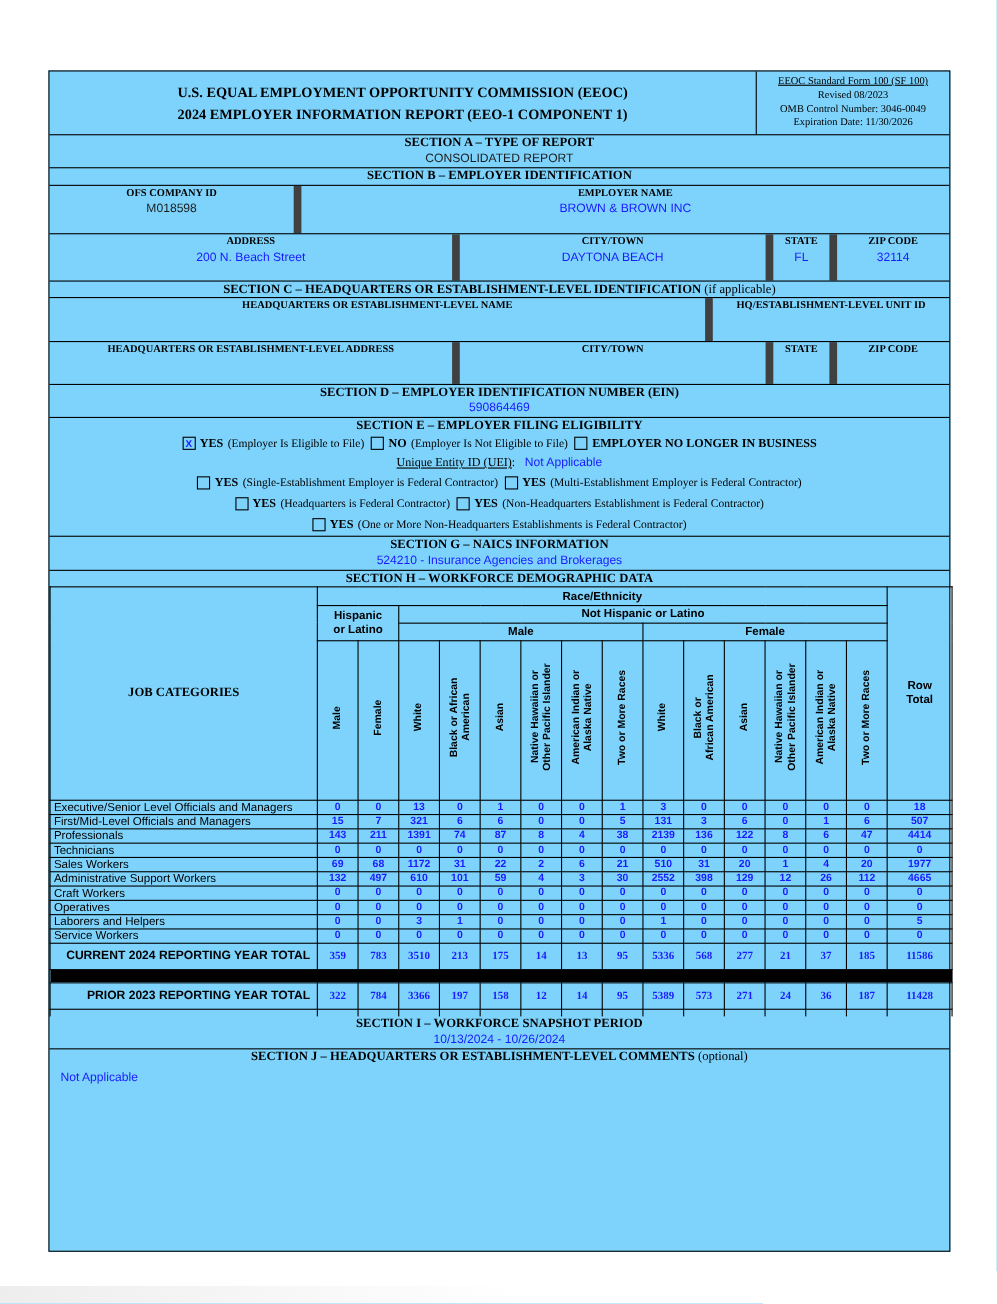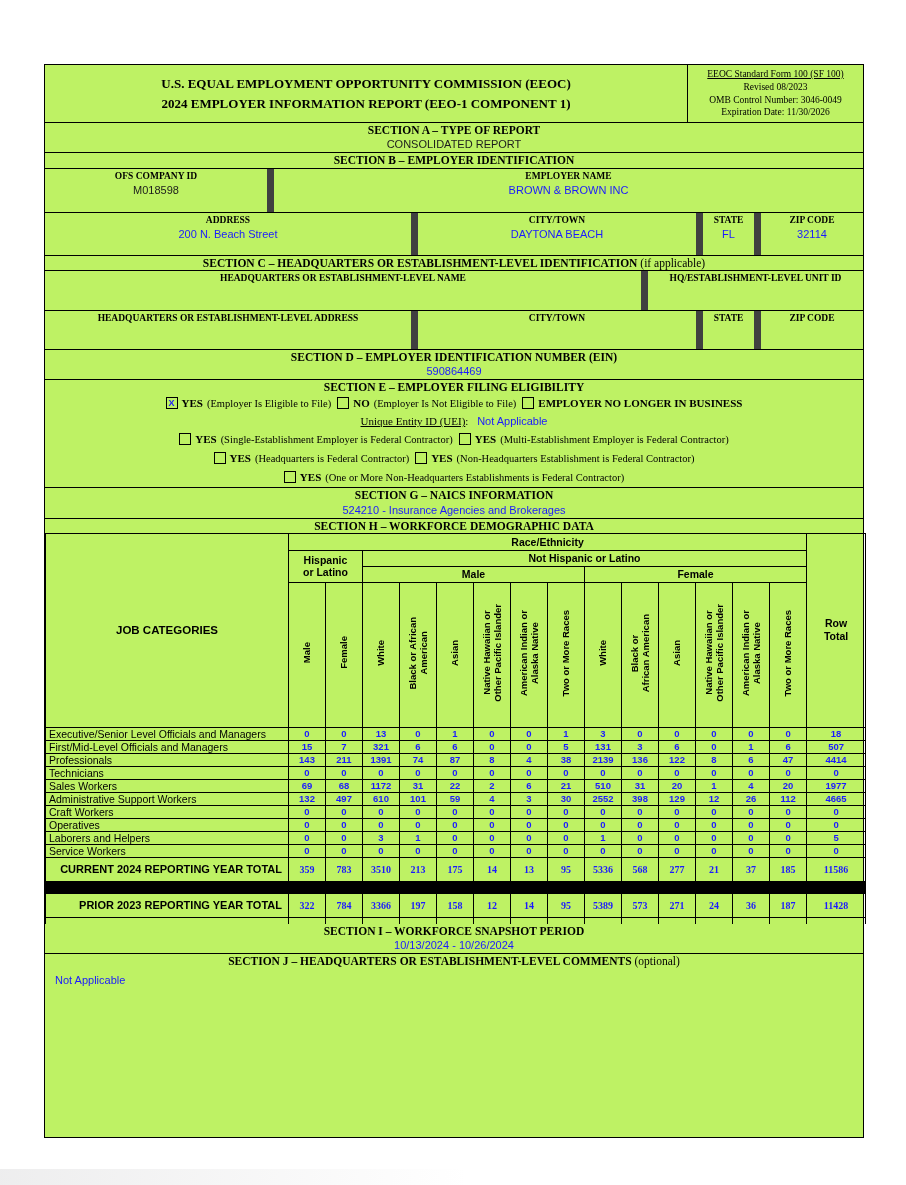--- a/index.html
+++ b/index.html
@@ -4,21 +4,21 @@
 <style>
   html,body { margin:0; padding:0; }
   body {
     width:906px; height:1185px; background:#ffffff; position:relative;
     font-family:"Liberation Serif", serif; color:#000;
     -webkit-font-smoothing:antialiased;
   }
   .page {
     position:absolute; left:44px; top:64px; width:820px; height:1074px;
     border:1.6px solid #000; box-sizing:border-box;
-    display:flex; flex-direction:column; background:#bef264;
+    display:flex; flex-direction:column; background:#7dd3fc;
   }
   
   .hd { display:flex; }
   .hd-title {
     flex:1; display:flex; flex-direction:column; justify-content:center;
     text-align:center; font-weight:bold; font-size:13px; line-height:1.5;
     padding:6px 0;
   }
   .hd-info {
     width:176px; border-left:1px solid #000; box-sizing:border-box;
@@ -49,21 +49,21 @@
     color:#1a1aff; line-height:1; flex:0 0 auto;
   }
   .ckyes { font-weight:bold; font-size:11px; }
   .ckdesc { font-size:10.5px; }
   .uei-line { text-align:center; font-size:11px; padding:2px 0 3px 0; }
   .uei-line .u { text-decoration:underline; }
   .uei-line .v { font-family:"Liberation Sans", sans-serif; color:#1a1aff; margin-left:6px; }
   
   table.wf { border-collapse:collapse; table-layout:fixed; width:100%; border-top:1px solid #000; }
   table.wf th, table.wf td { border:1px solid #000; padding:0; overflow:hidden; }
-  th.jobcat { font-family:Liberation Sans, sans-serif; font-weight:bold; font-size:11.5px; }
+  th.jobcat { font-family:Liberation Serif, serif; font-weight:bold; font-size:11.5px; }
   th.race { height:16px; font-family:"Liberation Sans", sans-serif; font-weight:bold; font-size:10.5px; }
   th.grp { height:15px; font-family:"Liberation Sans", sans-serif; font-weight:bold; font-size:10.5px; white-space:pre-line; line-height:1.15; }
   th.rowtotal { font-family:"Liberation Sans", sans-serif; font-weight:bold; font-size:10.5px; white-space:pre-line; line-height:1.3; }
   th.vcell { height:144px; vertical-align:middle; text-align:center; }
   .vtext {
     display:inline-block; writing-mode:vertical-rl; transform:rotate(180deg);
     white-space:pre-line; font-family:"Liberation Sans", sans-serif;
     font-weight:bold; font-size:9.5px; line-height:1.2; max-height:140px;
   }
   tr.drow td { height:12px; font-family:"Liberation Sans", sans-serif; font-size:9.5px; }

